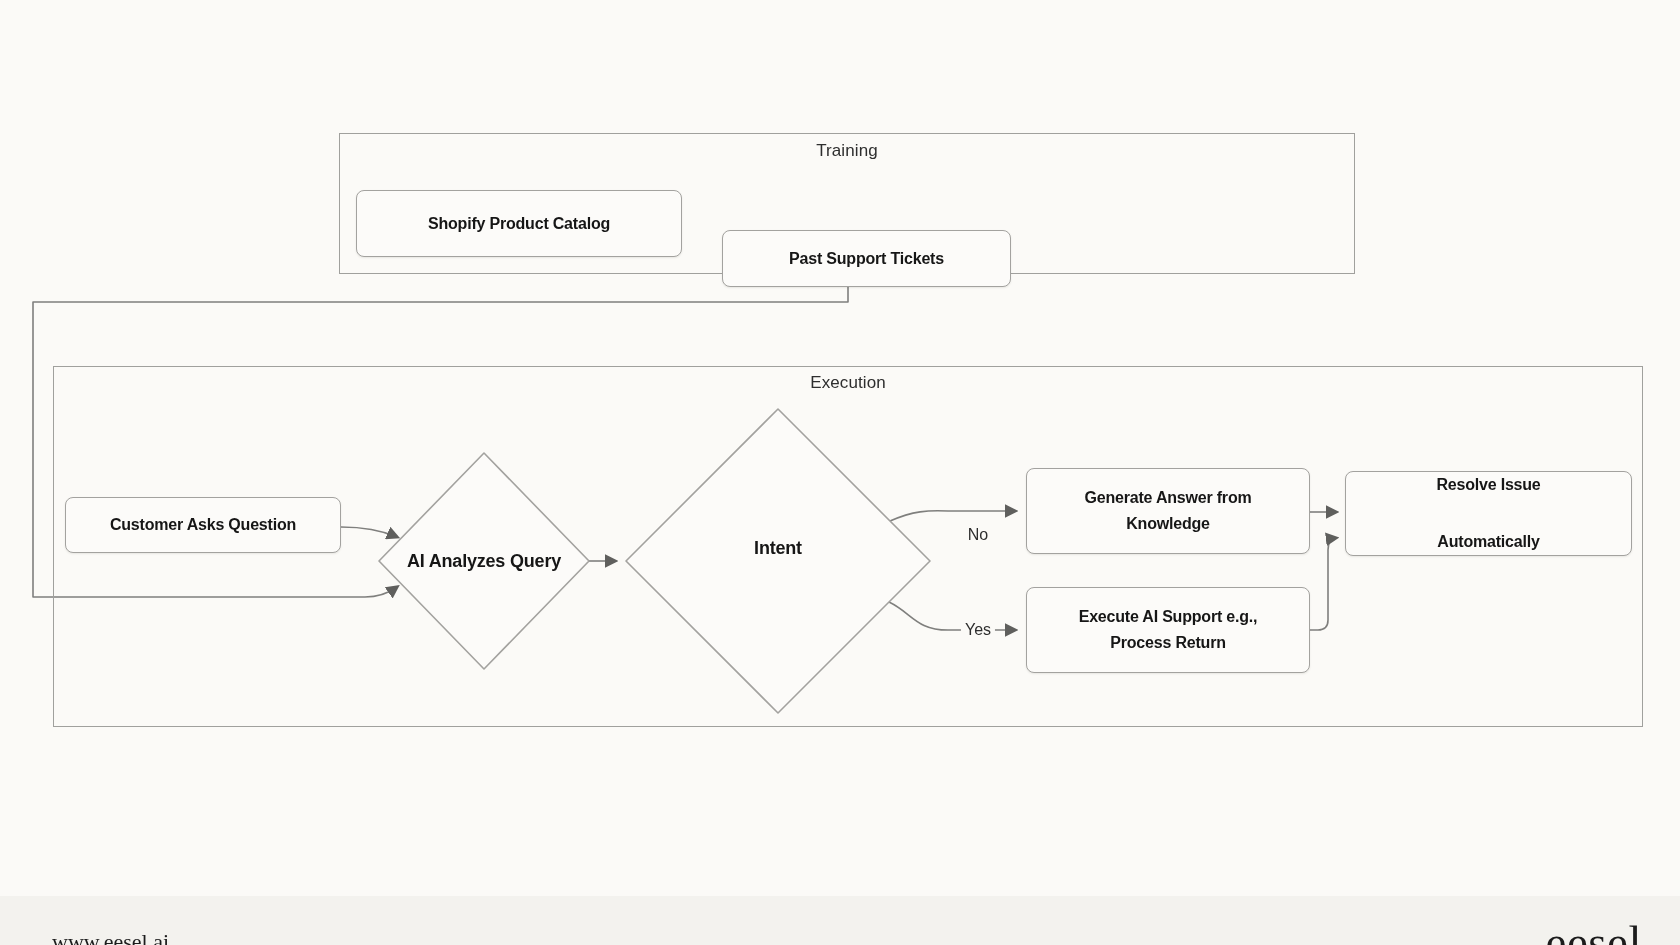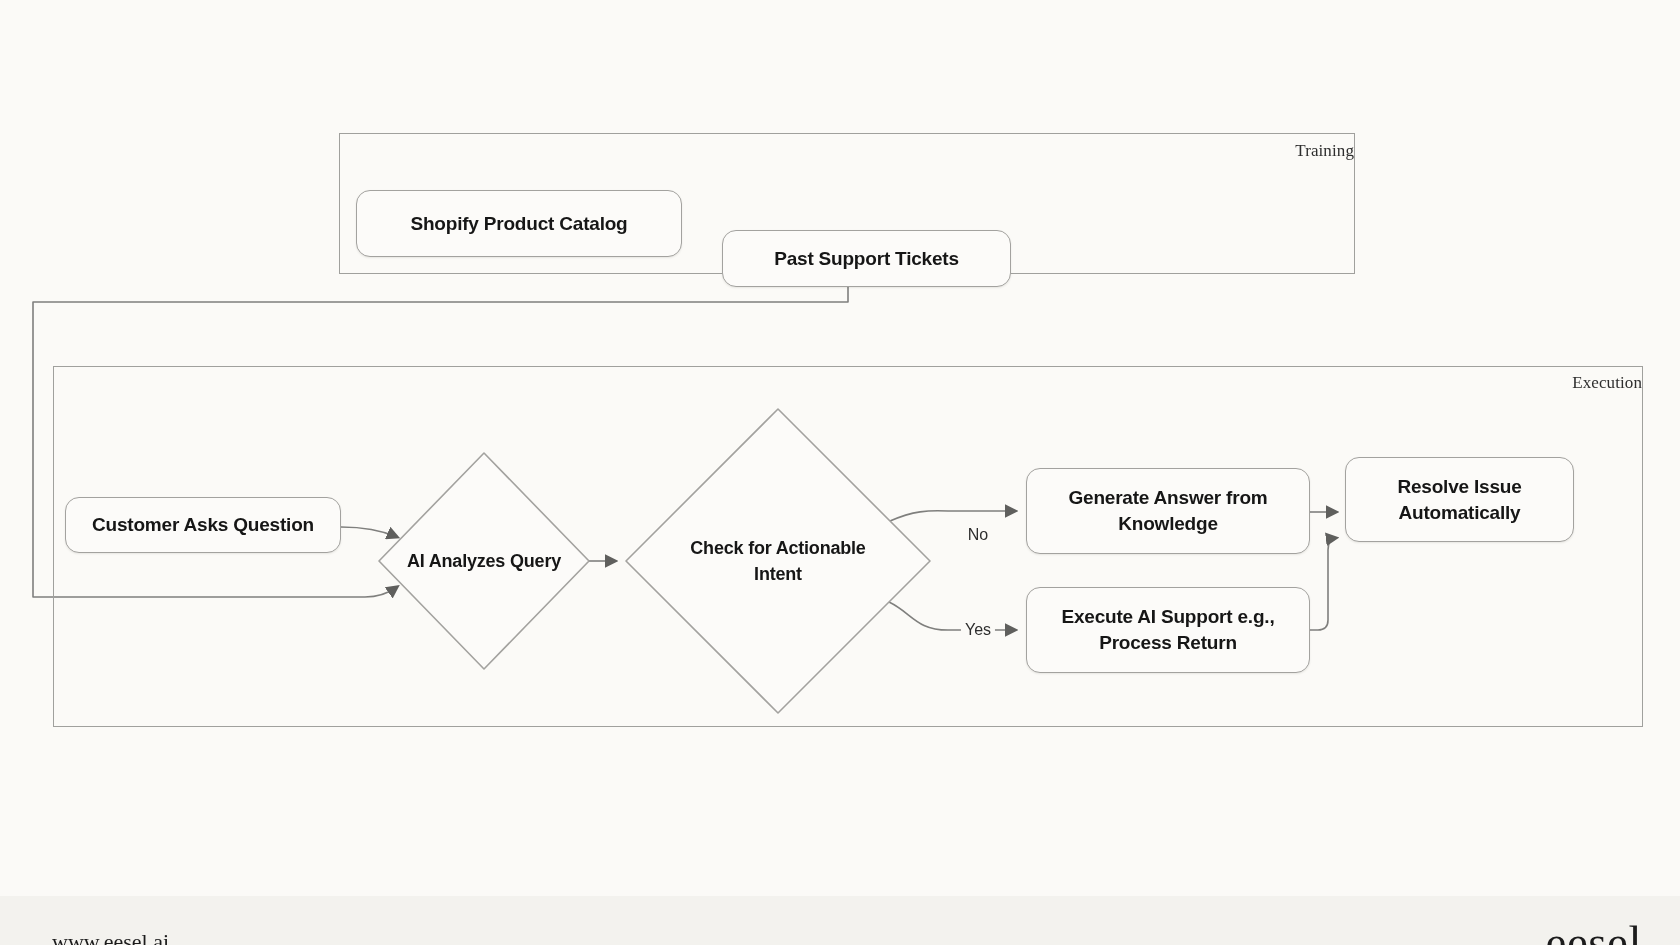--- a/index.html
+++ b/index.html
@@ -25,51 +25,50 @@
   }
   
   .section-frame{
     position:absolute;
     border:1.6px solid var(--container-border);
     background:transparent;
   }
   .section-label{
     position:absolute;
     width:100%;
-    text-align:right;
+    text-align:center;
     font-size:17px;
     color:var(--section-label-color);
     letter-spacing:.1px;
-    font-family:Liberation Serif, serif;
   }
   #training-frame{left:339px;top:133px;width:1016px;height:141px;}
   #execution-frame{left:53px;top:366px;width:1590px;height:361px;}
   
   .flow-node{
     position:absolute;
     display:flex;flex-direction:column;
     align-items:center;justify-content:center;
     background:var(--node-fill);
     border:1.6px solid var(--node-border);
-    border-radius:14px;
+    border-radius:8px;
     box-shadow:0 1px 2px rgba(60,55,45,.10);
     font-weight:700;
-    font-size:19px;
+    font-size:16px;
     letter-spacing:-.2px;
     color:var(--label-color);
     text-align:center;
     line-height:26px;
   }
   #node-shopify{left:356px;top:190px;width:326px;height:67px;}
   #node-tickets{left:722px;top:190px;width:289px;height:57px;margin-top:40px;}
   #node-notes{left:1053px;top:190px;width:288px;height:67px;}
   #node-customer{left:65px;top:497px;width:276px;height:56px;}
   #node-generate{left:1026px;top:468px;width:284px;height:86px;}
   #node-execute{left:1026px;top:587px;width:284px;height:86px;}
-  #node-resolve{left:1345px;top:457px;width:229px;height:85px;}
+  #node-resolve{left:1345px;top:471px;width:287px;height:85px;justify-content:space-between;}
   
   .diamond-label{
     position:absolute;
     text-align:center;
     font-weight:700;
     font-size:18px;
     letter-spacing:-.2px;
     color:var(--label-color);
     line-height:26px;
   }
@@ -166,21 +165,20 @@
     <div class="section-label" style="top:6px;">Execution</div>
   </div>
 
   <div class="flow-node" id="node-customer">
     <span>Customer Asks Question</span>
   </div>
 
   <div class="diamond-label" id="label-analyze">AI Analyzes Query</div>
 
   <div class="diamond-label" id="label-check">
-    <span style="display:block">Check for Actionable</span>
     <span style="display:block">Intent</span>
   </div>
 
   <div class="flow-node" id="node-generate">
     <span>Generate Answer from</span>
     <span>Knowledge</span>
   </div>
 
   <div class="flow-node" id="node-execute">
     <span>Execute AI Support e.g.,</span>

